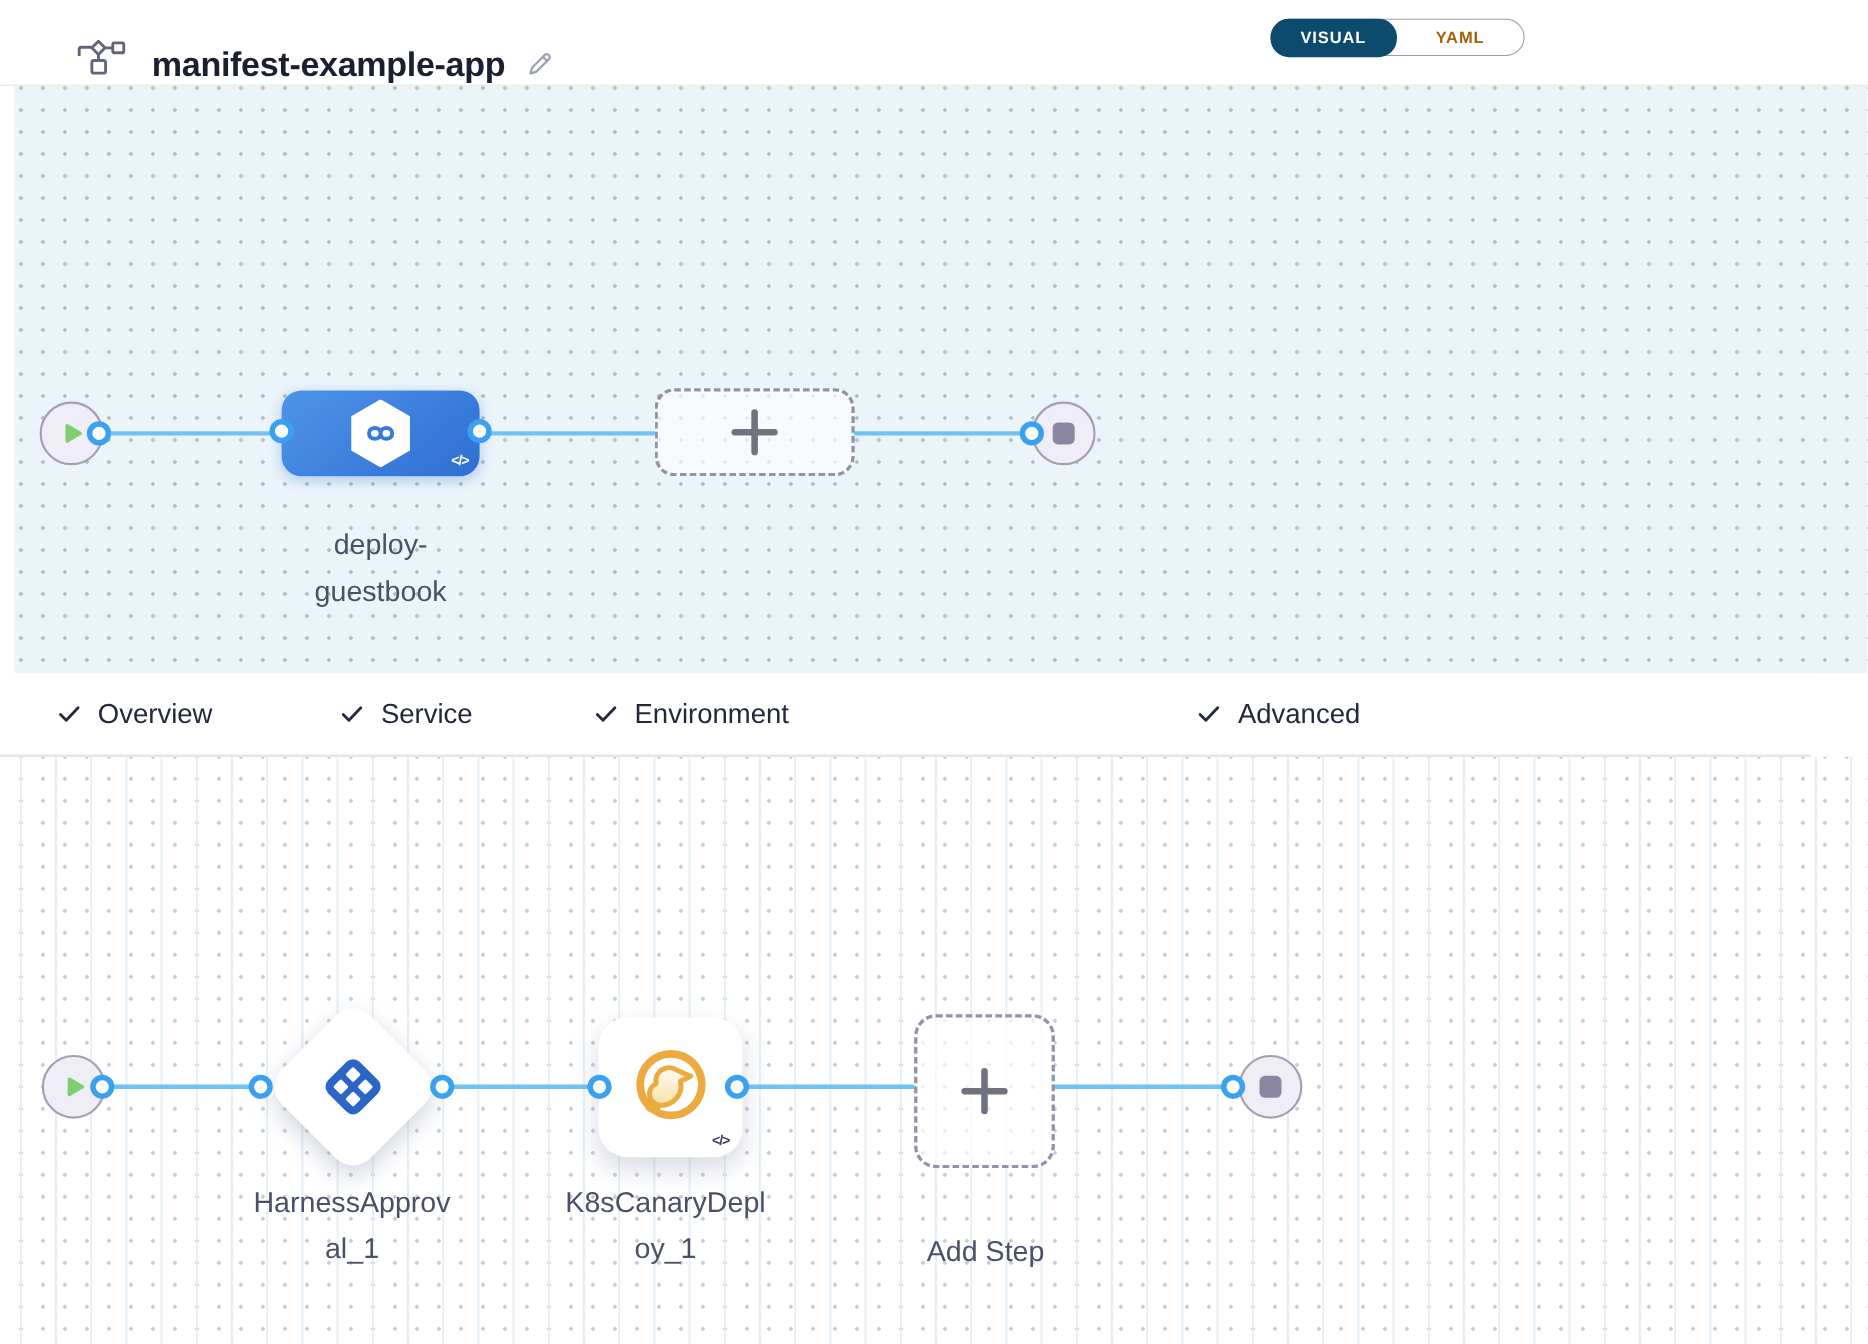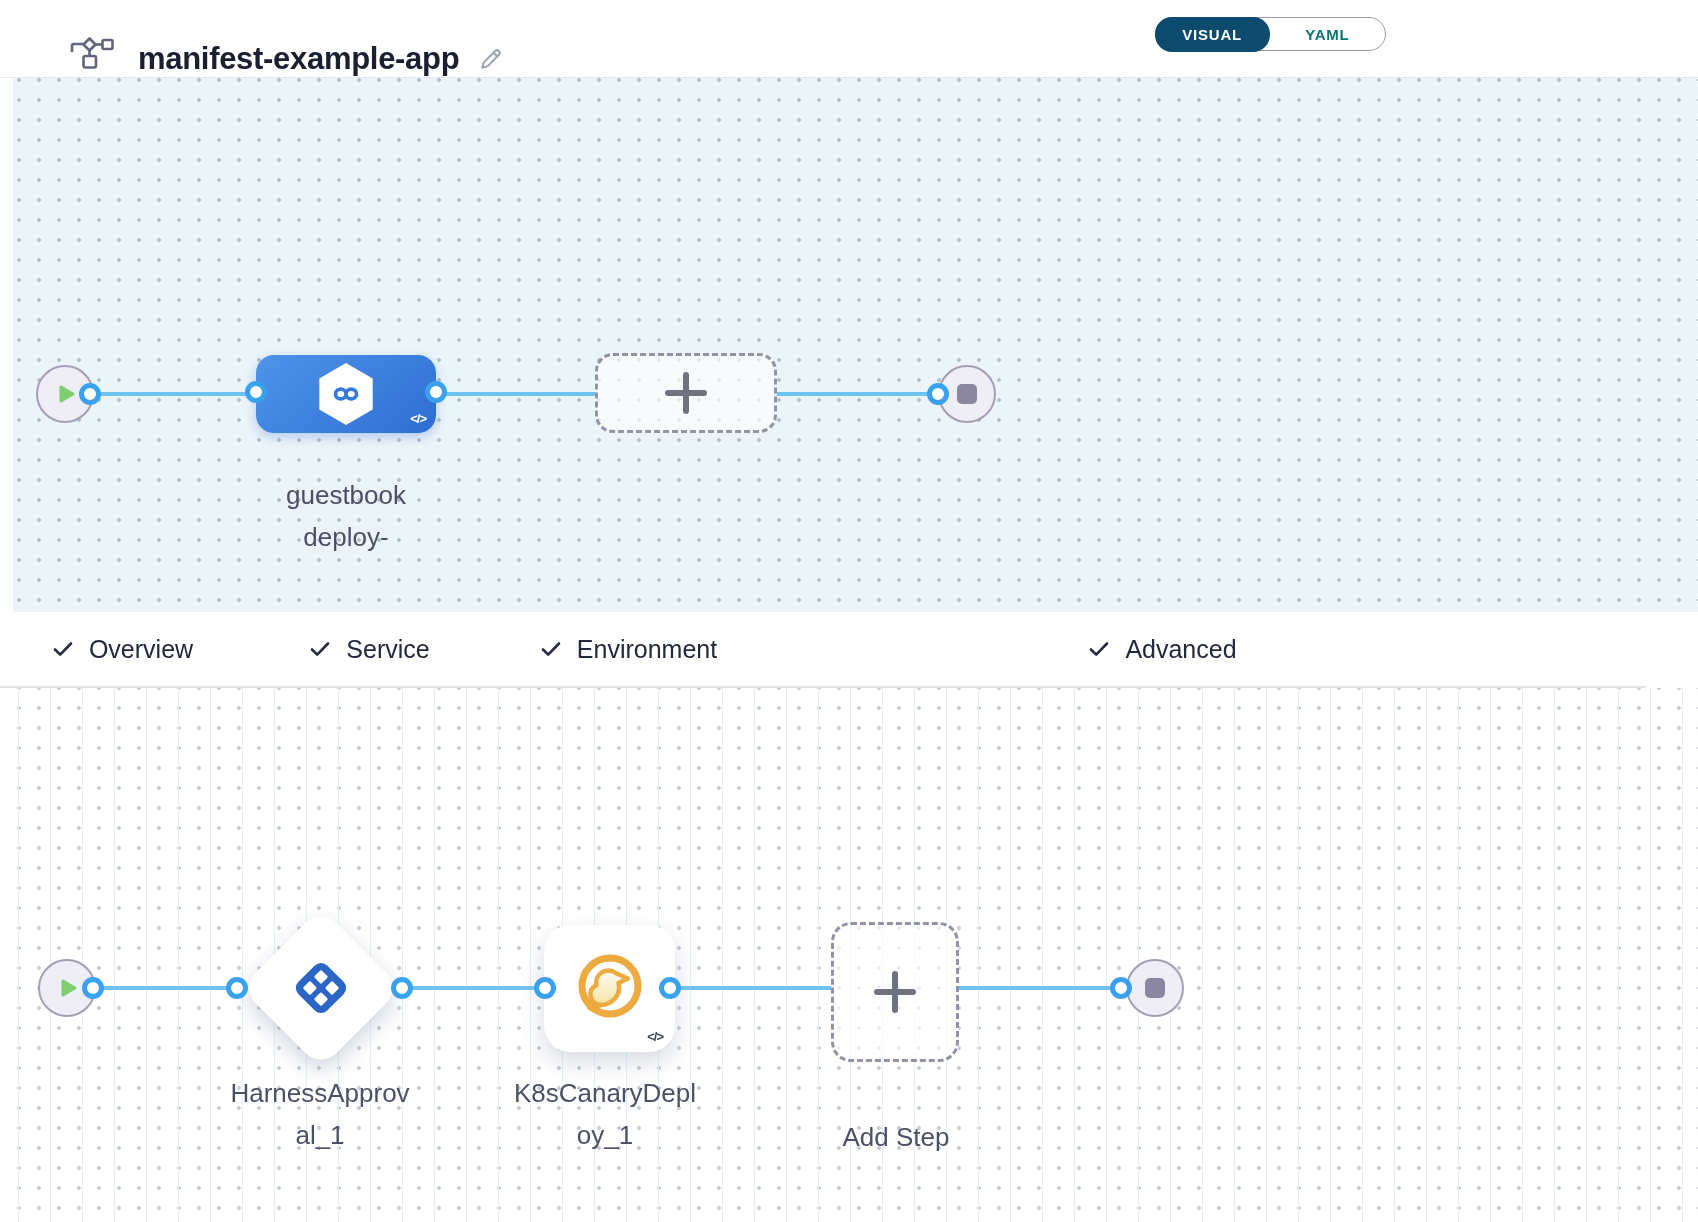--- a/index.html
+++ b/index.html
@@ -20,21 +20,21 @@
   .page-title { margin-left:22px; font-size:31px; font-weight:700; color:#1c1f30; letter-spacing:-0.3px; }
   .edit-glyph { margin-left:18px; margin-top:4px; cursor:pointer; }
 
   .view-toggle {
     position:absolute; left:1155px; top:17px; width:231px; height:34px;
     border:1.5px solid #9b9dae; border-radius:18px; background:#fff;
     display:flex; box-sizing:border-box; overflow:visible;
   }
   .view-toggle .seg {
     flex:1 1 50%; display:flex; align-items:center; justify-content:center;
-    font-size:15px; font-weight:700; letter-spacing:0.8px; color:#0f766e;
+    font-size:15px; font-weight:700; letter-spacing:0.8px; color:#a16207;
     border-radius:17px; cursor:pointer; user-select:none;
   }
   .view-toggle .seg.active { background:#0c4a6e; color:#fff; margin:-1.5px 0 -1.5px -1.5px; }
 
   
   .stage-canvas {
     position:absolute; top:78px; left:0; width:1698px; height:534px;
     background-color:#ebf4f9;
     background-image:radial-gradient(circle,#b5c0cb 1.7px,transparent 1.8px);
     background-size:20px 20px; background-position:9px 12px;
@@ -179,22 +179,22 @@
     <div class="dashed-node" style="left:595px; top:275px; width:182px; height:80px;">
       <span class="plus"></span>
     </div>
 
     <div class="port" style="left:927px; top:305px;"></div>
     <div class="terminal" style="left:938px; top:287px;">
       <span class="stop-square"></span>
     </div>
 
     <div class="node-label" style="left:246px; top:396px; width:200px;">
+      <div>deploy-</div>
       <div>guestbook</div>
-      <div>deploy-</div>
     </div>
   </div>
 
   <div class="tabbar">
     <div class="tab" style="left:8px; width:228px;">
       <svg width="24" height="24" viewBox="0 0 24 24" fill="none" stroke="#252a3e" stroke-width="2.6" stroke-linecap="round" stroke-linejoin="round">
           <path d="M4 12.5 l5.2 5.2 L20 6.5"></path>
         </svg>
       <span>Overview</span>
     </div>

